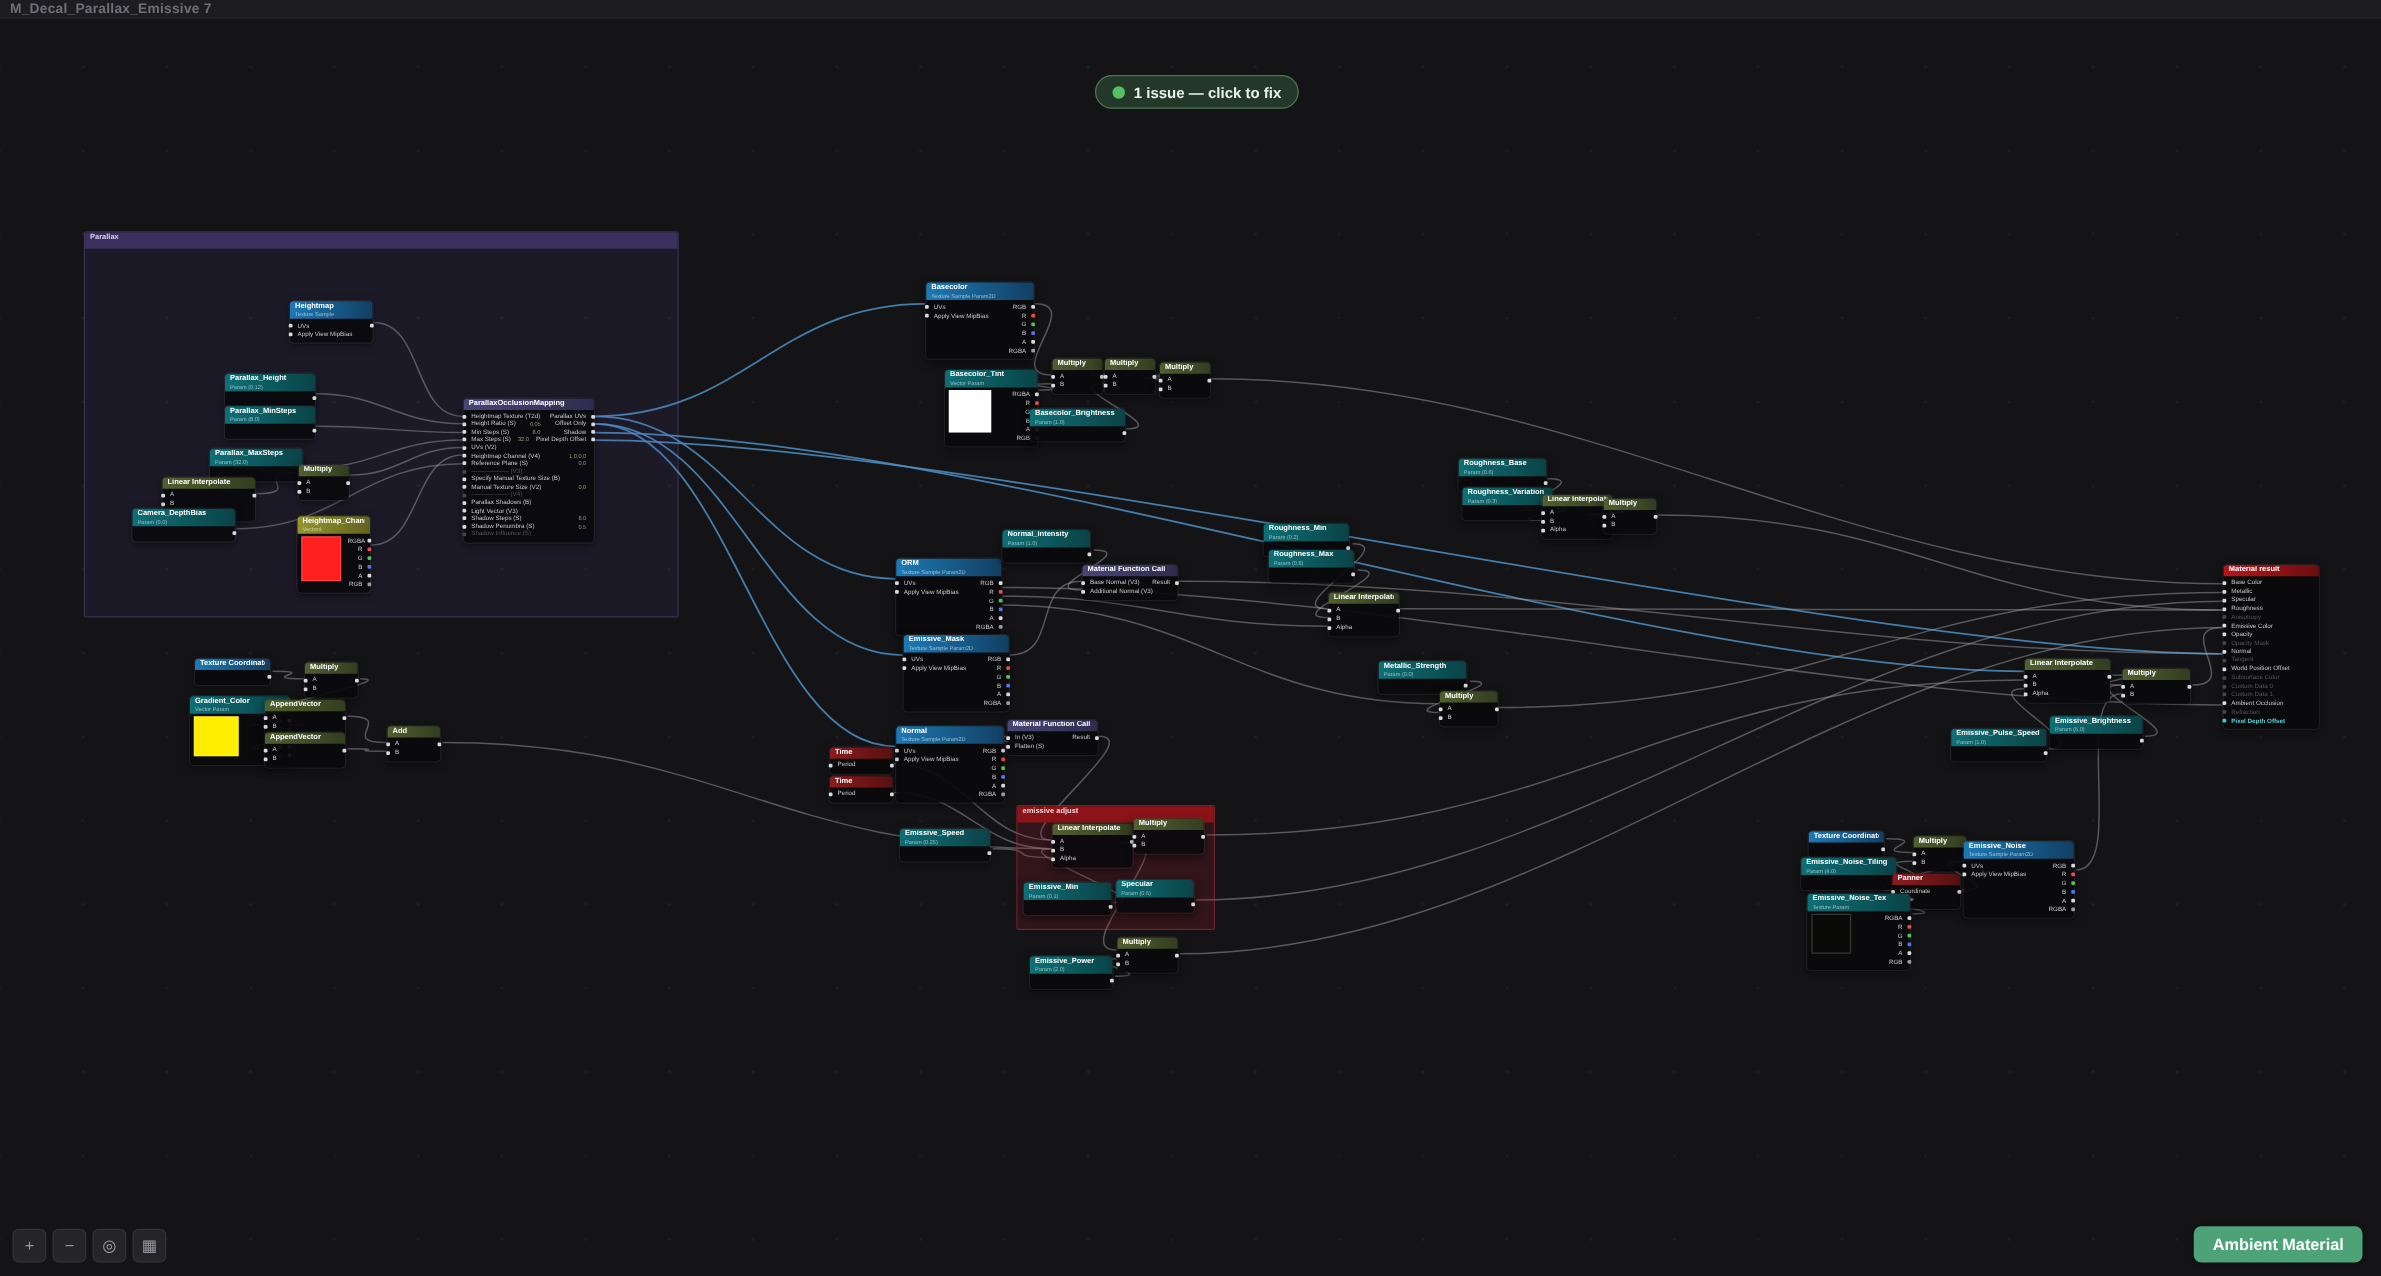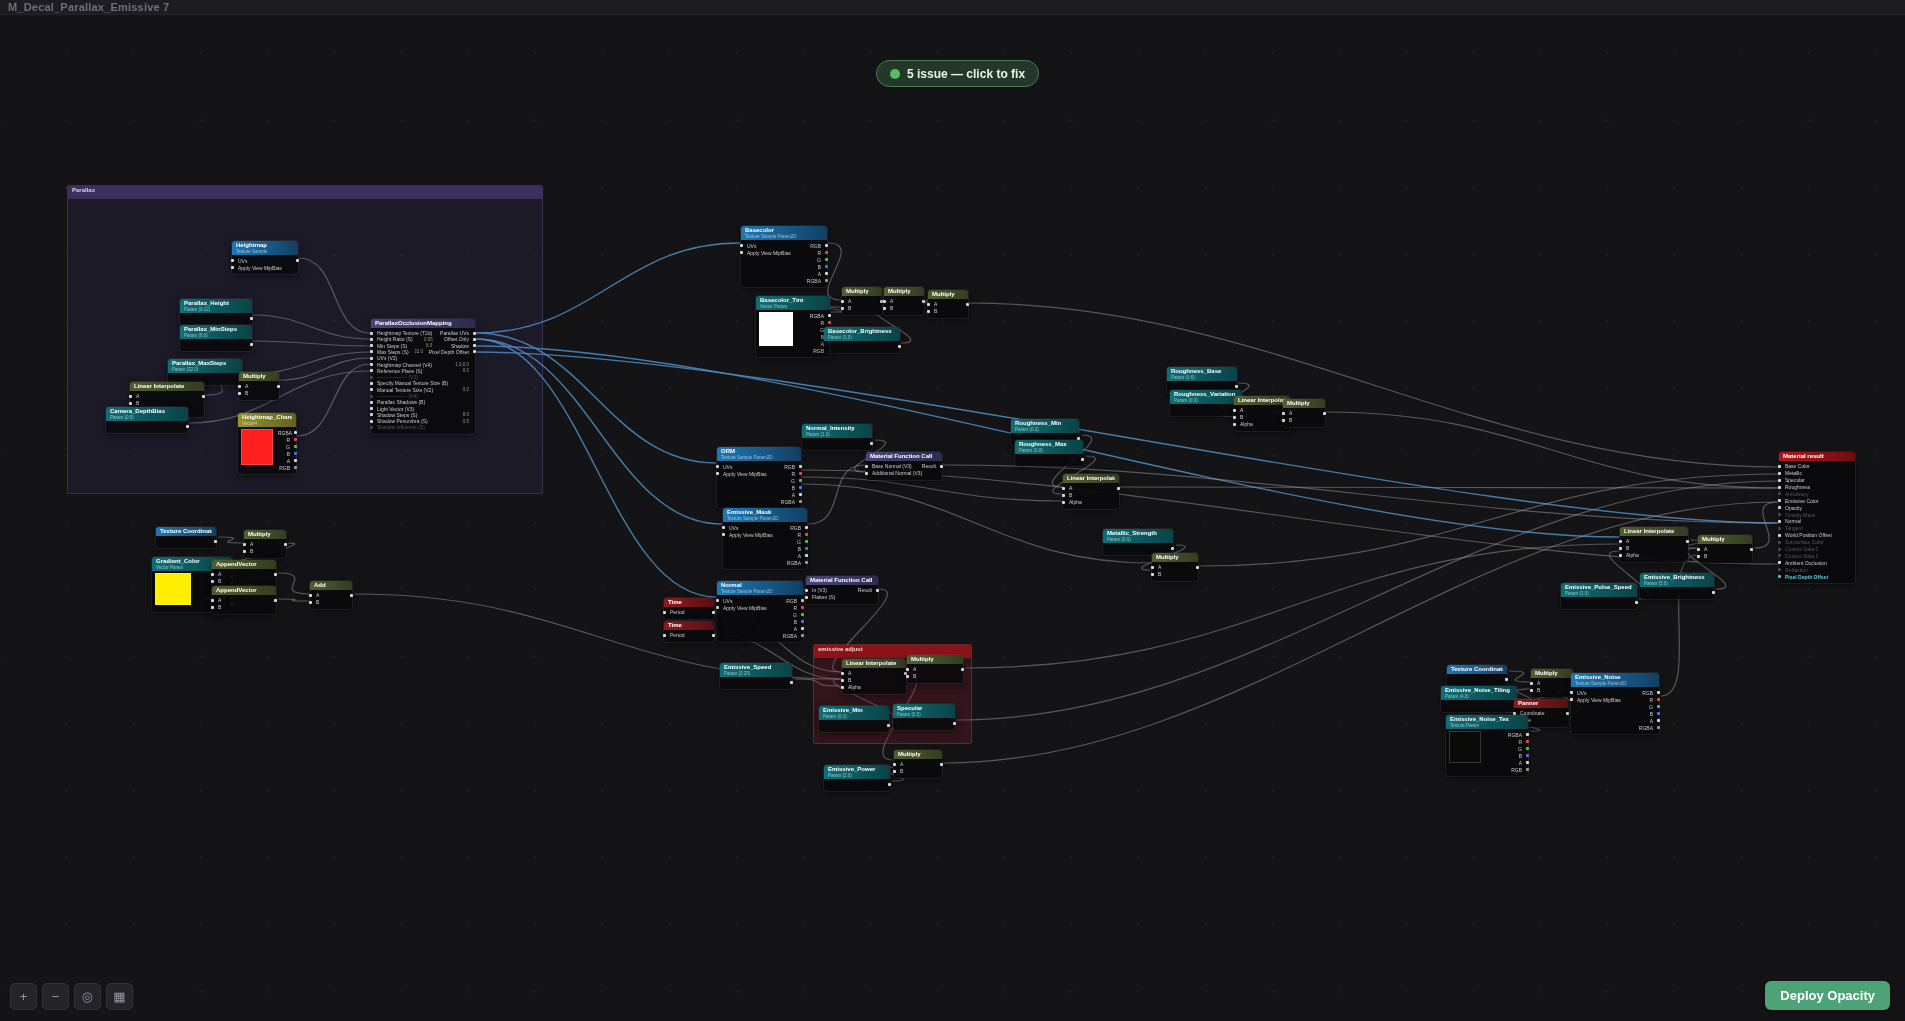--- a/index.html
+++ b/index.html
@@ -1288,32 +1288,32 @@
         </div>
       </div>
   </div>
 
   <div id="topbar">
     <div id="title">M_Decal_Parallax_Emissive 7</div>
   </div>
 
   <div id="issue-badge">
     <span class="dot"></span>
-    <span class="txt">5 issue — click to fix</span>
+    <span class="txt">1 issue — click to fix</span>
   </div>
 
   <div id="zoom-controls">
     <div class="zbtn">
       <span>+</span>
     </div>
     <div class="zbtn">
       <span>−</span>
     </div>
     <div class="zbtn">
       <span>◎</span>
     </div>
     <div class="zbtn">
       <span>▦</span>
     </div>
   </div>
 
-  <button id="deploy-btn">Deploy Opacity</button>
+  <button id="deploy-btn">Ambient Material</button>
 </div>
 
 </body></html>

